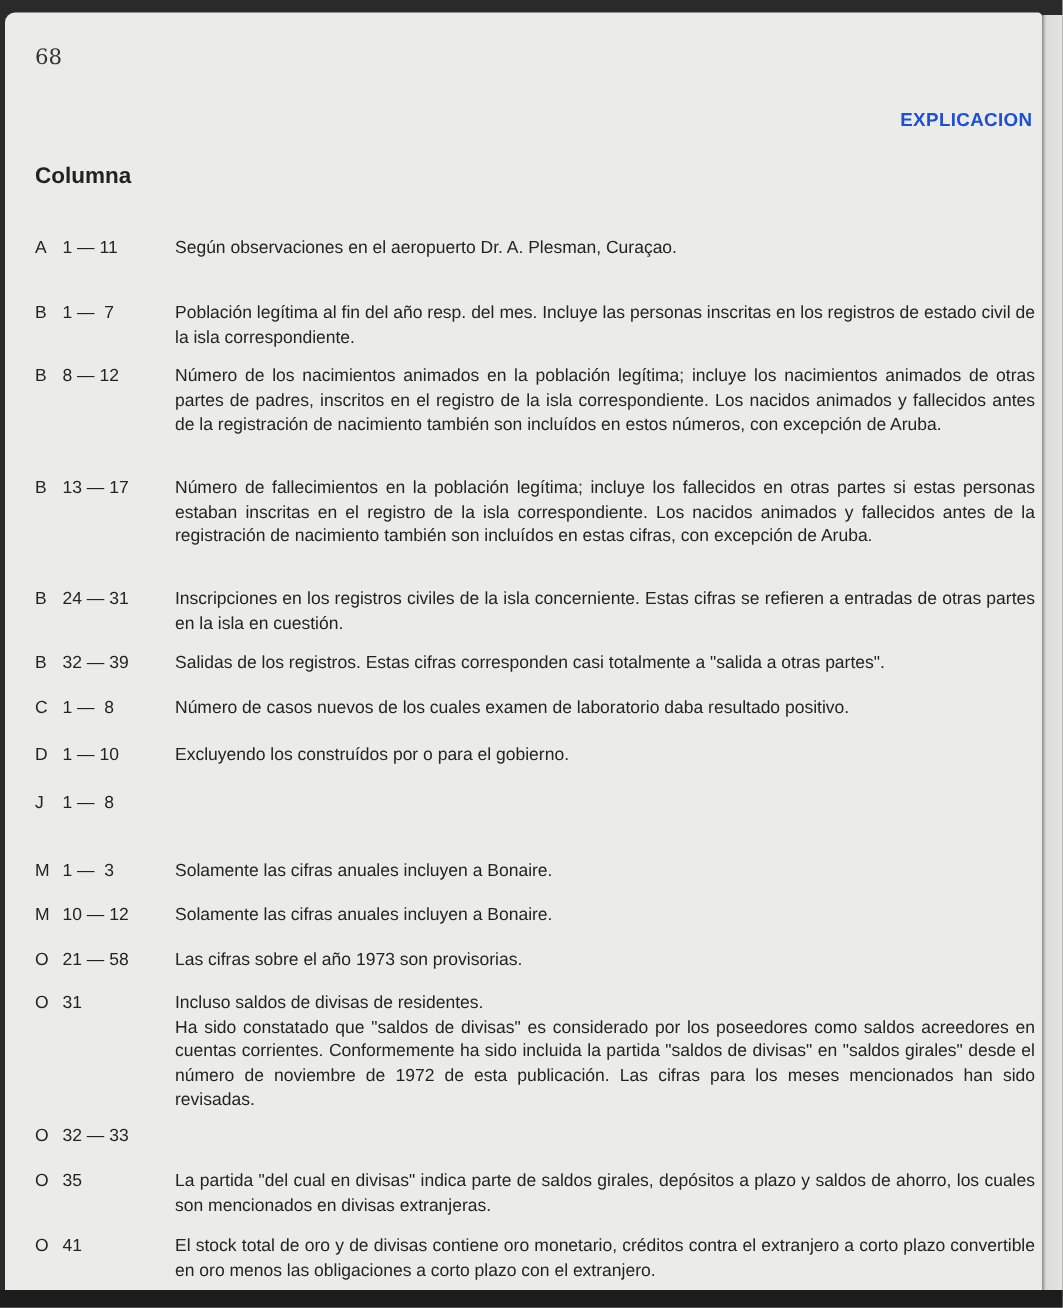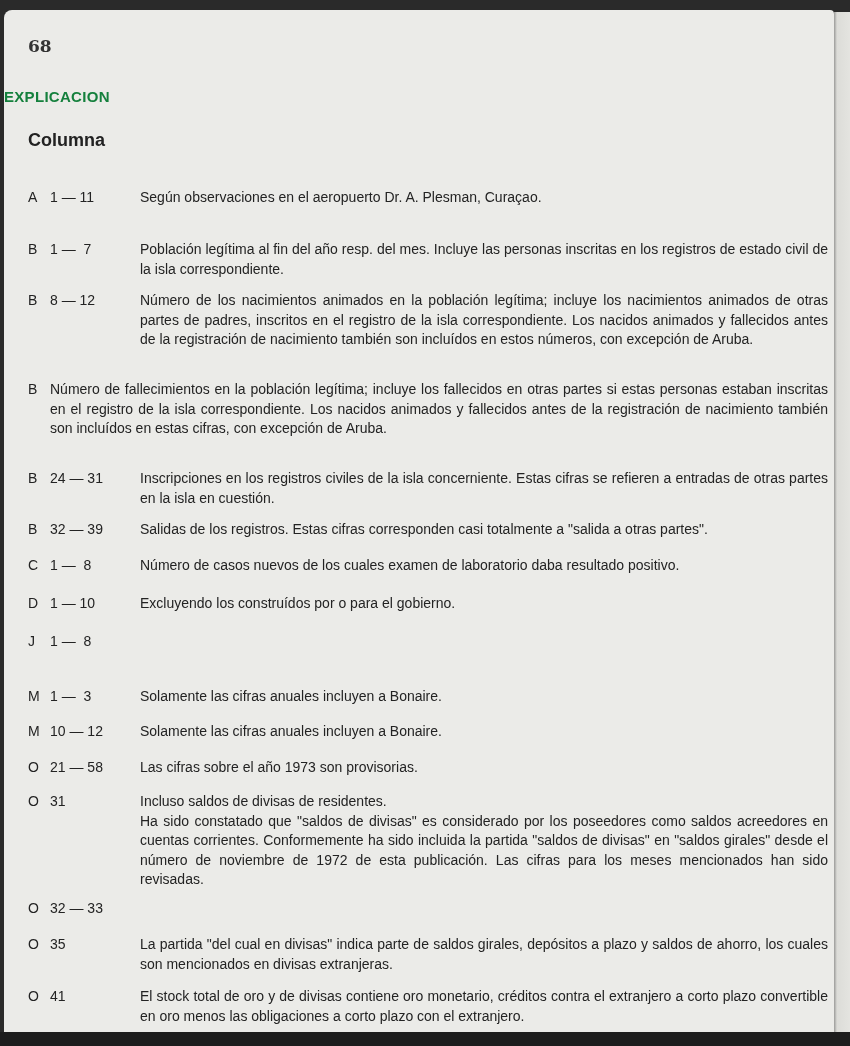--- a/index.html
+++ b/index.html
@@ -14,26 +14,26 @@
     background: #ebebe8;
     border-radius: 8px 4px 0 0;
     color: #1e1e1e;
   }
   .edge {
     position: absolute; left: 834px; top: 12px; width: 16px; height: 1020px;
     background: linear-gradient(to right, #9a9a98 0, #dcdcd8 3px, #e4e4e0 100%);
   }
   .page-number {
     position: absolute; left: 24px; top: 26px;
-    font-family: "DejaVu Serif", serif; font-size: 17px; color: #333; font-weight: bold;
+    font-family: "DejaVu Serif", serif; font-size: 17px; color: #333;
   }
   .title {
-    position: absolute; left: 0; right: 0; top: 78px; text-align: left;
-    font-size: 15px; font-weight: bold; letter-spacing: 0.3px; color: #15803d;
-    padding-right: 36px;
+    position: absolute; left: 0; right: 0; top: 78px; text-align: right;
+    font-size: 15px; font-weight: bold; letter-spacing: 0.3px; color: #1d4ed8;
+    padding-right: 8px;
   }
   .column-head {
     position: absolute; left: 24px; top: 120px;
     font-size: 18px; font-weight: bold; color: #222;
   }
   .entry {
     position: absolute; left: 24px; width: 800px;
     display: flex; font-size: 14px; line-height: 19.5px; color: #232323;
   }
   .entry .letter { width: 22px; flex: none; }
@@ -68,20 +68,21 @@
   </div>
   <div class="entry" style="top:281px">
     <span class="letter">B</span>
     <span class="range">8 — 12</span>
     <div class="text">
         <p>Número de los nacimientos animados en la población legítima; incluye los nacimientos animados de otras partes de padres, inscritos en el registro de la isla correspondiente. Los nacidos animados y fallecidos antes de la registración de nacimiento también son incluídos en estos números, con excepción de Aruba.</p>
       </div>
   </div>
   <div class="entry" style="top:370px">
     <span class="letter">B</span>
+    <span class="range">13 — 17</span>
     <div class="text">
         <p>Número de fallecimientos en la población legítima; incluye los fallecidos en otras partes si estas personas estaban inscritas en el registro de la isla correspondiente. Los nacidos animados y fallecidos antes de la registración de nacimiento también son incluídos en estas cifras, con excepción de Aruba.</p>
       </div>
   </div>
   <div class="entry" style="top:459px">
     <span class="letter">B</span>
     <span class="range">24 — 31</span>
     <div class="text">
         <p>Inscripciones en los registros civiles de la isla concerniente. Estas cifras se refieren a entradas de otras partes en la isla en cuestión.</p>
       </div>

